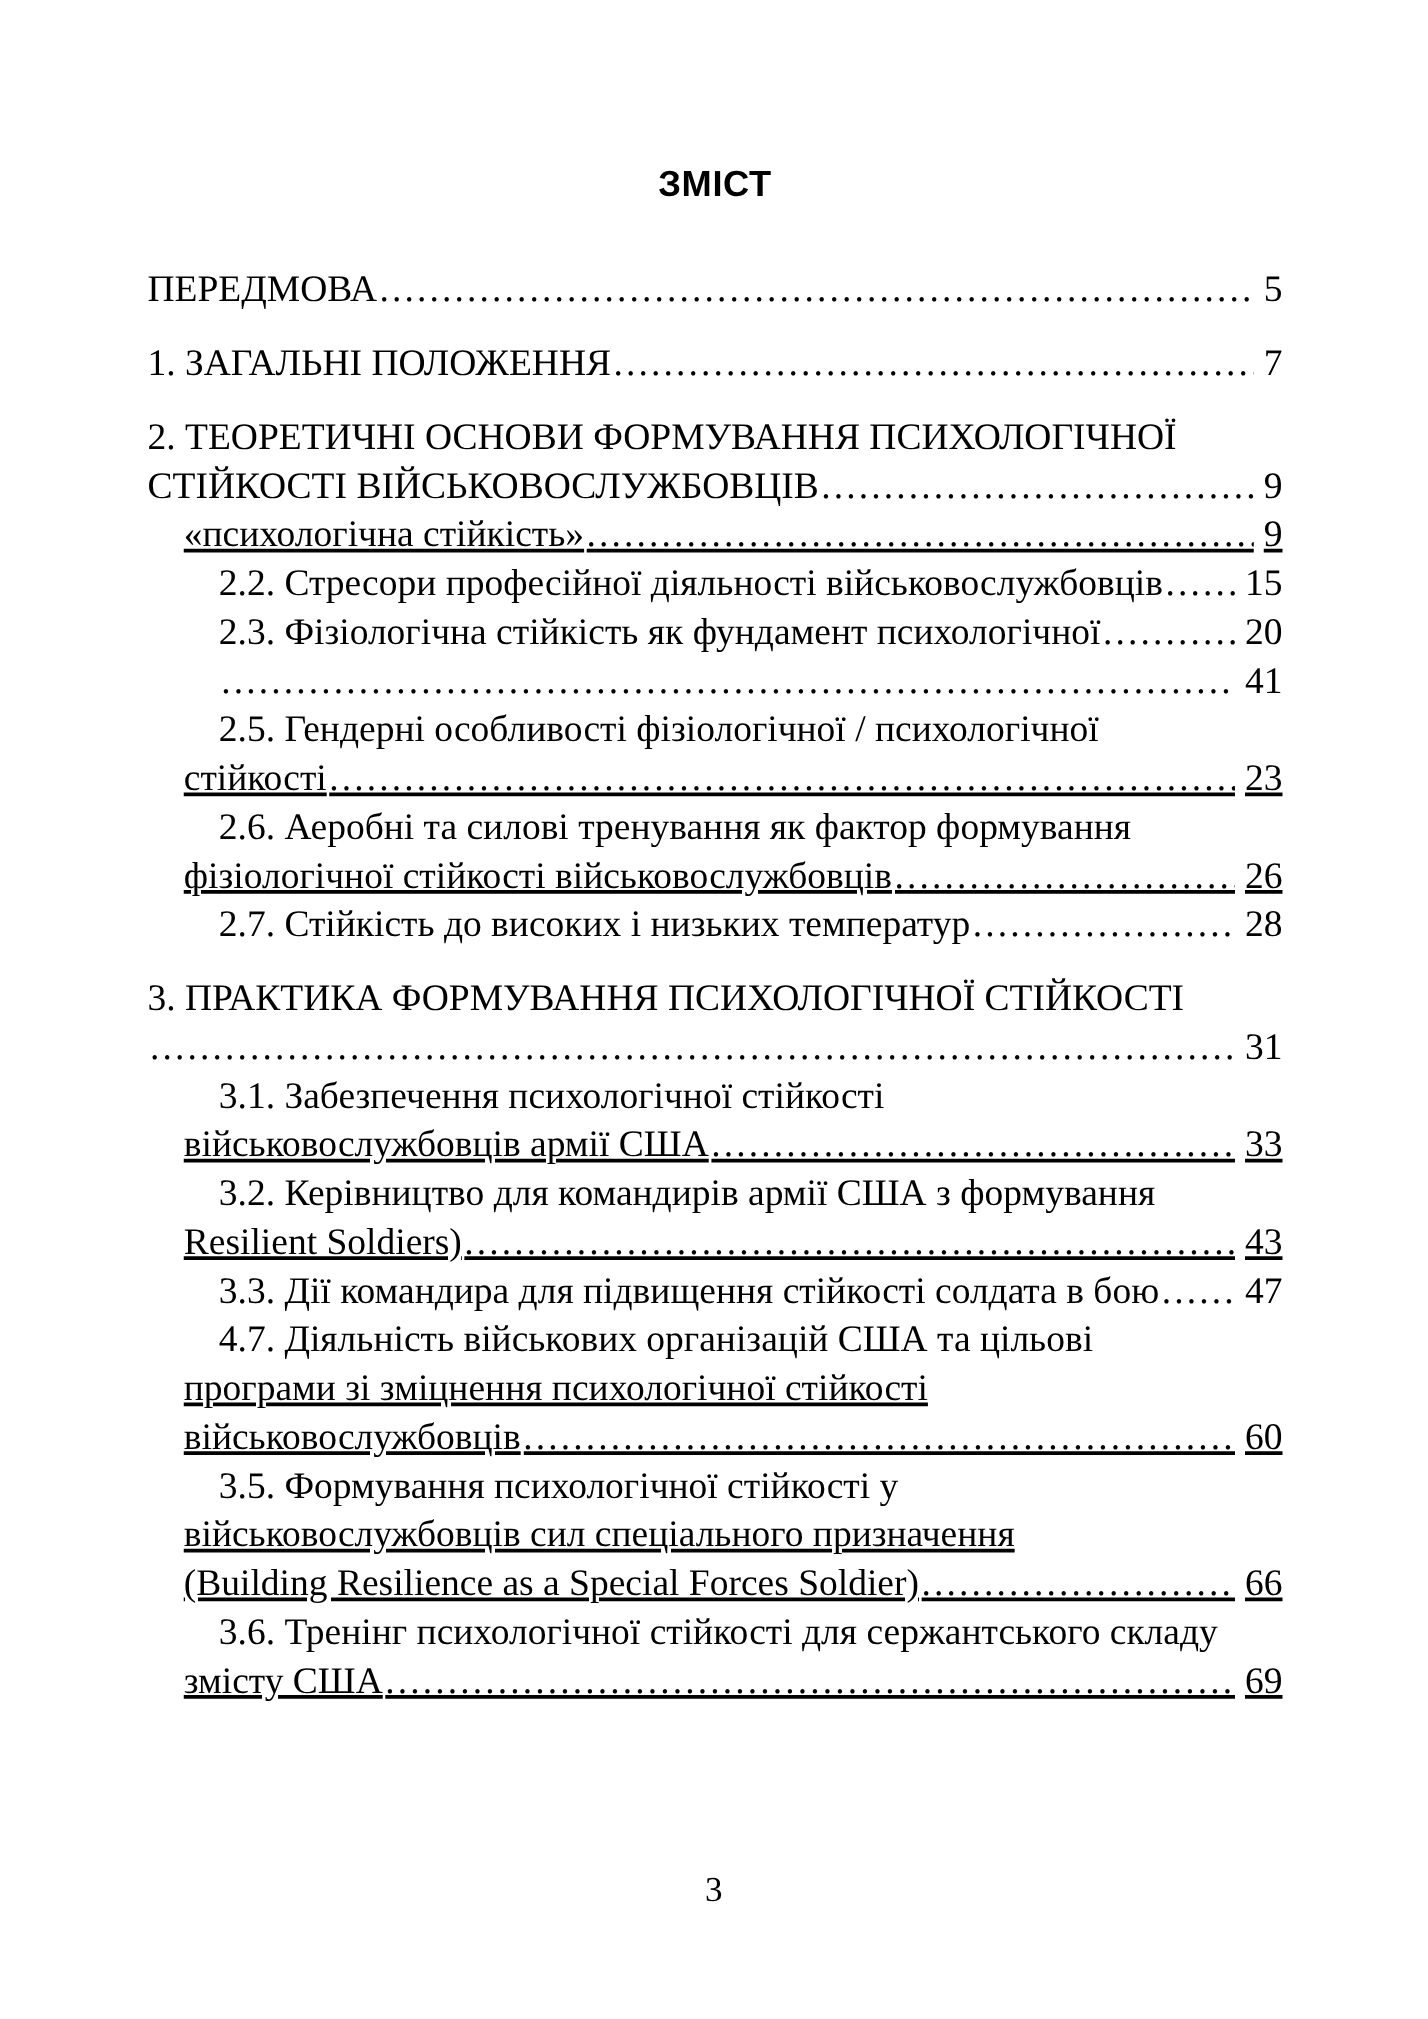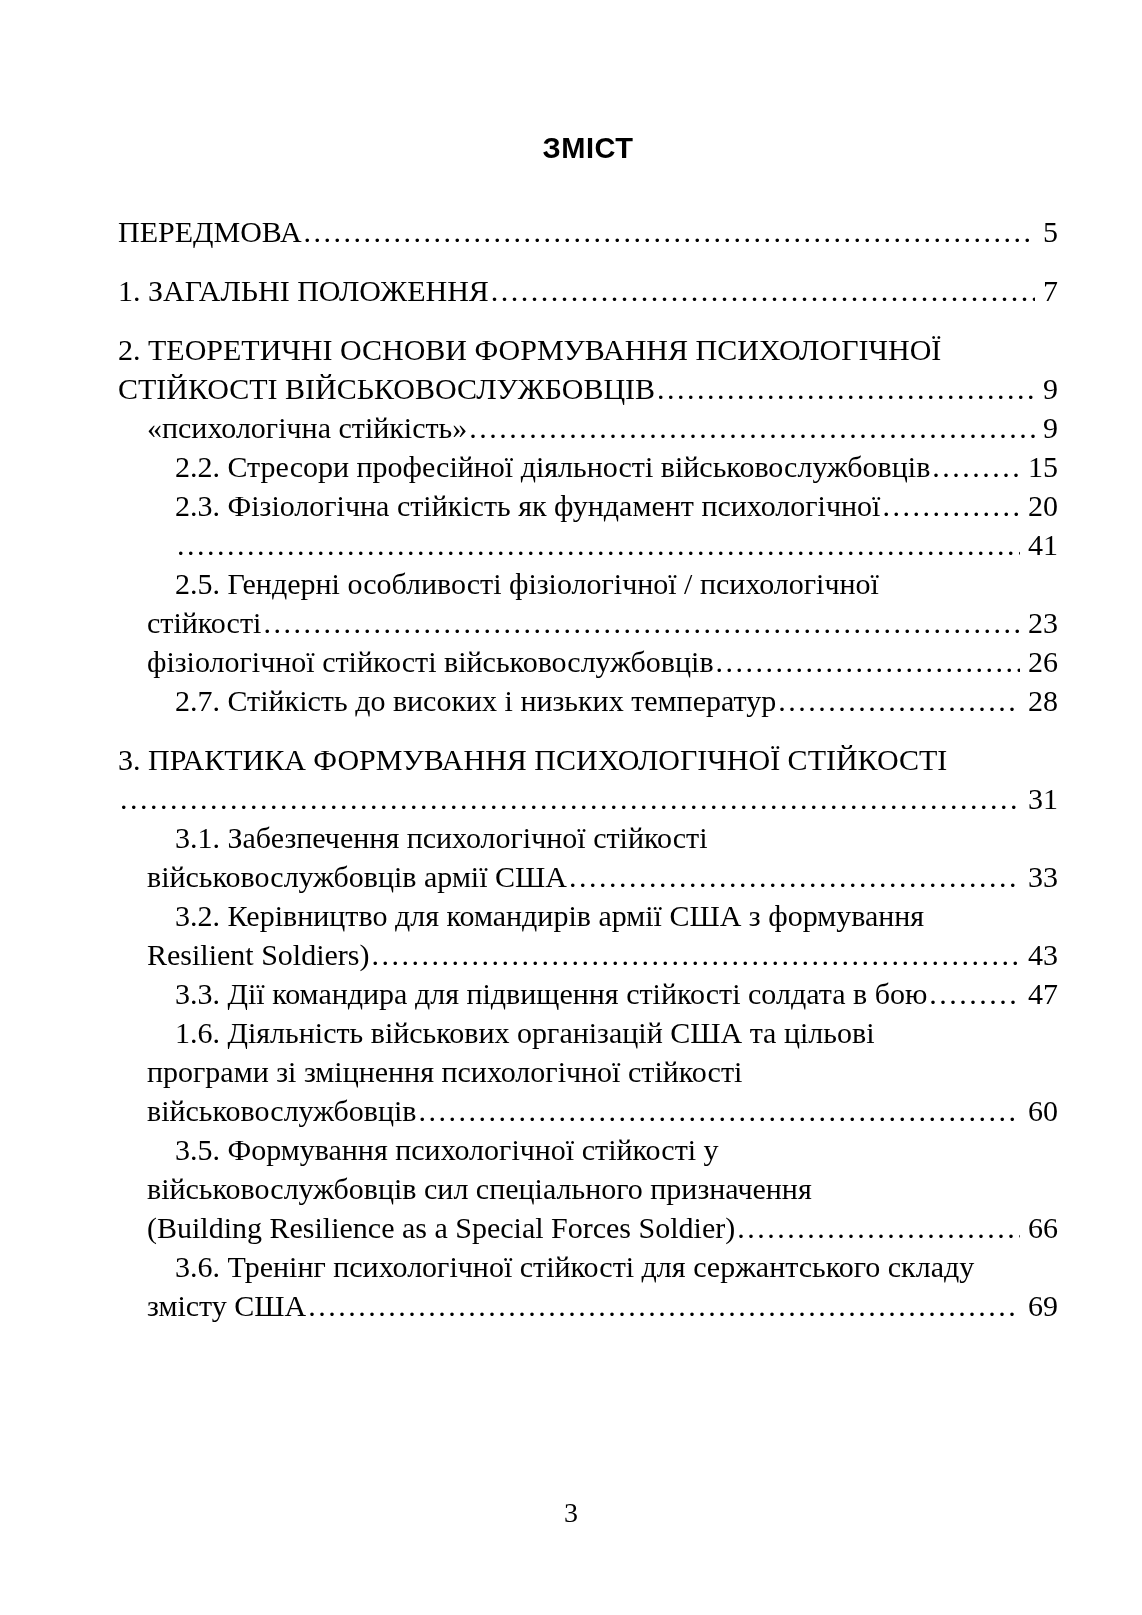--- a/index.html
+++ b/index.html
@@ -4,21 +4,21 @@
 <style>
   html, body { margin: 0; padding: 0; background: #ffffff; }
   .page {
     position: relative;
     width: 1142px;
     height: 1615px;
     margin: 0 auto;
     background: #ffffff;
     color: #000000;
     box-sizing: border-box;
-    padding: 130px 84px 0 118px;
+    padding: 130px 116px 0 118px;
     font-family: "Liberation Serif", "DejaVu Serif", serif;
     font-size: 30px;
     line-height: 39px;
     overflow: hidden;
   }
   .title {
     margin: 0 0 46px 0;
     font-family: "Liberation Sans", "DejaVu Sans", sans-serif;
     font-weight: bold;
     font-size: 29px;
@@ -26,21 +26,21 @@
     text-align: center;
     letter-spacing: 0.5px;
   }
   .toc { display: block; }
   .entry { margin: 0; }
   .entry.level0 { margin-top: 20px; }
   .entry.level0:first-child { margin-top: 0; }
   .entry.level1 { margin-top: 0; }
   .line { white-space: nowrap; }
   .level1 .line.first { padding-left: 57px; }
-  .level1 .line.cont  { padding-left: 29px; }
+  .level1 .line.cont  { padding-left: 29px; text-decoration: underline; }
   .line.last { display: flex; align-items: center; }
   .line.last .txt { flex: 0 0 auto; white-space: pre; }
   .line.last .dots {
     flex: 1 1 auto;
     min-width: 0;
     overflow: hidden;
     white-space: nowrap;
     letter-spacing: 2.5px;
     margin-left: 2px;
   }
@@ -112,20 +112,21 @@
       </div>
       <div class="entry level1">
         <div class="line first">2.5. Гендерні особливості фізіологічної / психологічної</div>
         <div class="line cont last">
           <span class="txt">стійкості</span>
           <span class="dots" aria-hidden="true">....................................................................................................................................................................................</span>
           <span class="pg">23</span>
         </div>
       </div>
       <div class="entry level1">
+        <div class="line first">2.6. Аеробні та силові тренування як фактор формування</div>
         <div class="line cont last">
           <span class="txt">фізіологічної стійкості військовослужбовців</span>
           <span class="dots" aria-hidden="true">....................................................................................................................................................................................</span>
           <span class="pg">26</span>
         </div>
       </div>
       <div class="entry level1">
         <div class="line first last">
           <span class="txt">2.7. Стійкість до високих і низьких температур</span>
           <span class="dots" aria-hidden="true">....................................................................................................................................................................................</span>
@@ -156,21 +157,21 @@
         </div>
       </div>
       <div class="entry level1">
         <div class="line first last">
           <span class="txt">3.3. Дії командира для підвищення стійкості солдата в бою</span>
           <span class="dots" aria-hidden="true">....................................................................................................................................................................................</span>
           <span class="pg">47</span>
         </div>
       </div>
       <div class="entry level1">
-        <div class="line first">1.6. Діяльність військових організацій США та цільові</div>
+        <div class="line first">4.7. Діяльність військових організацій США та цільові</div>
         <div class="line cont">програми зі зміцнення психологічної стійкості</div>
         <div class="line cont last">
           <span class="txt">військовослужбовців</span>
           <span class="dots" aria-hidden="true">....................................................................................................................................................................................</span>
           <span class="pg">60</span>
         </div>
       </div>
       <div class="entry level1">
         <div class="line first">3.5. Формування психологічної стійкості у</div>
         <div class="line cont">військовослужбовців сил спеціального призначення</div>

